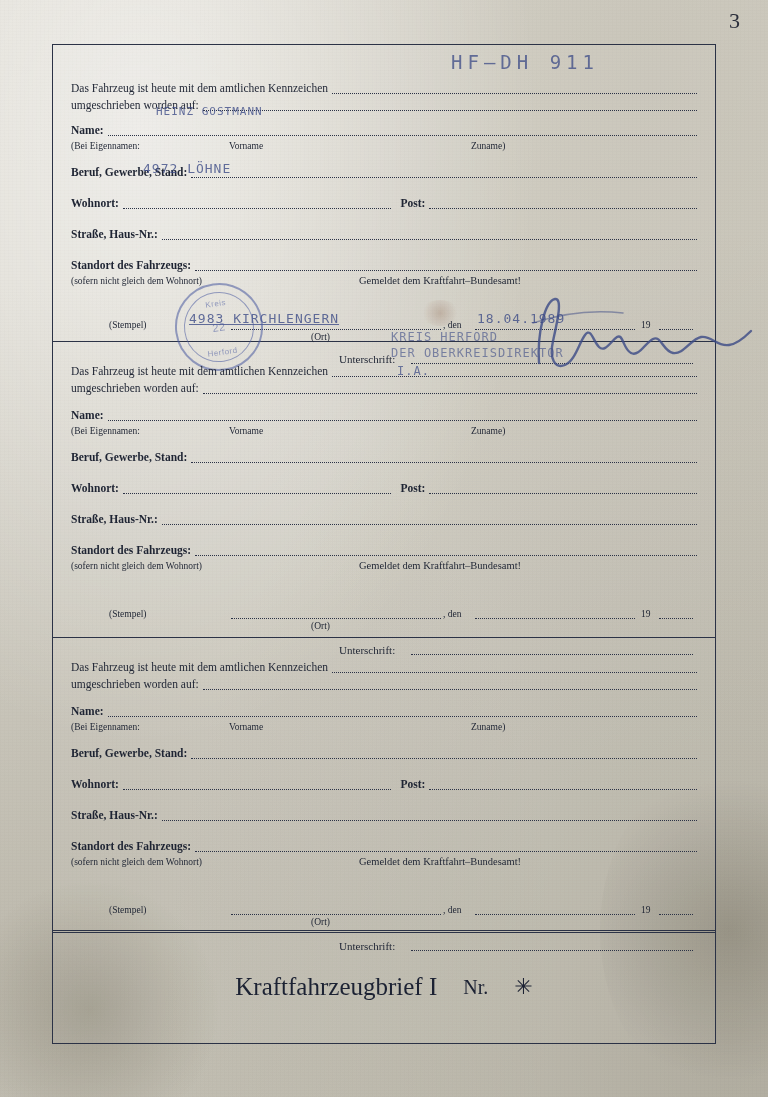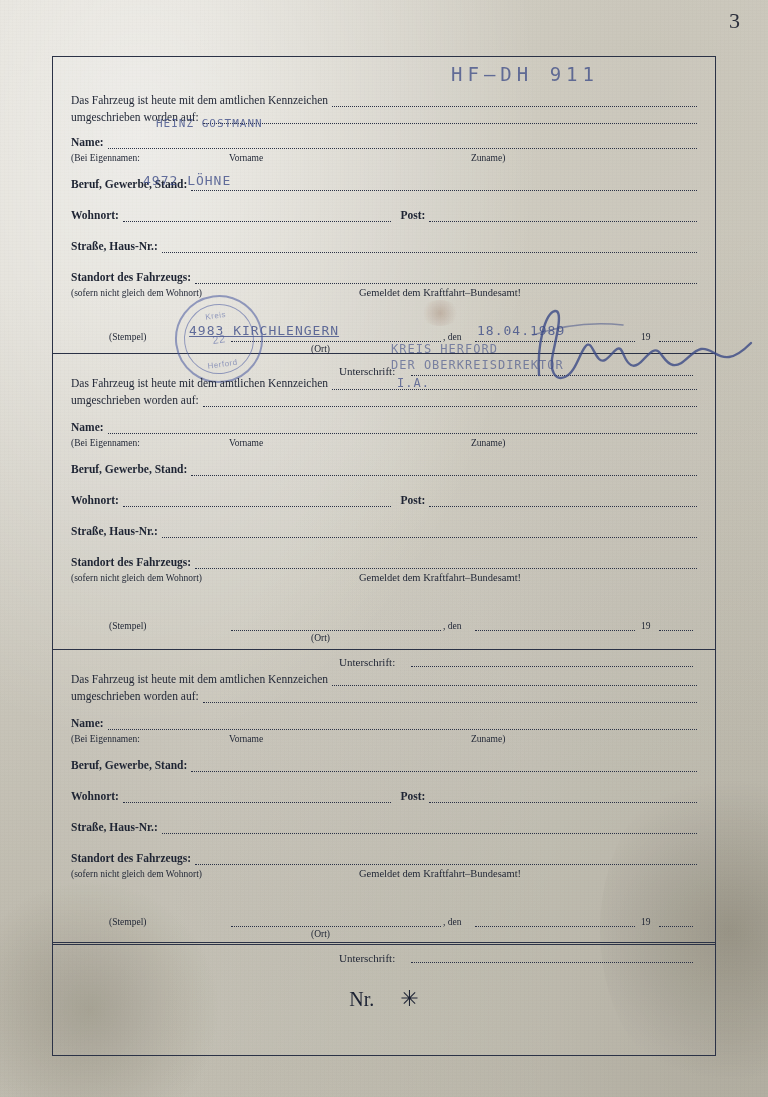--- a/index.html
+++ b/index.html
@@ -29,41 +29,41 @@
 
   
   #pageno{
     position:absolute;right:28px;top:8px;
     font-family:"Liberation Serif", serif;
     font-size:22px;color:#2c2f3c;
   }
 
   
   #frame{
-    position:absolute;left:52px;top:56px;width:664px;height:1000px;
+    position:absolute;left:52px;top:44px;width:664px;height:1000px;
     border:1.6px solid #2b3246;
     box-sizing:border-box;
     background:rgba(255,255,255,0.045);
   }
   .block{
     position:absolute;left:0;right:0;box-sizing:border-box;
     border-bottom:1.6px solid #2b3246;
   }
   .inner{position:absolute;inset:0;padding:14px 18px 0 18px;}
 
   .row{position:relative;font-size:11.5px;color:#1e2433;line-height:14px;}
   .lbl{font-weight:bold;white-space:nowrap;}
   .lbl.reg{font-weight:normal;}
   .dots{
     flex:1 1 auto;
     border-bottom:1px dotted #2b3246;
     height:11px;
     margin-left:4px;
   }
-  .flex{display:flex;align-items:flex-end;}
+  .flex{display:flex;align-items:center;}
 
   .sub{font-size:9.5px;}
   .center{text-align:center;}
 
   .hand{
     font-family:"DejaVu Sans Mono", monospace;
     color:#3b4a86;
     letter-spacing:1px;
     opacity:.78;
   }
@@ -321,17 +321,18 @@
         <span style="position:absolute;left:404px;top:4px;width:160px;border-bottom:1px dotted #2b3246;height:11px;"></span>
         <span class="sub" style="position:absolute;left:570px;top:4px;">19</span>
         <span style="position:absolute;left:588px;top:4px;width:34px;border-bottom:1px dotted #2b3246;height:11px;"></span>
         <span class="sub" style="position:absolute;left:268px;top:40px;font-size:11px;">Unterschrift:</span>
         <span style="position:absolute;left:340px;top:40px;width:282px;border-bottom:1px dotted #2b3246;height:11px;"></span>
       </div>
     </div>
   </div>
 
   <div id="footer">
+    <span class="t1">Kraftfahrzeugbrief I</span>
     <span class="t2">Nr.</span>
     <span class="t4">✳</span>
   </div>
 
 </div>
 
 </body></html>

